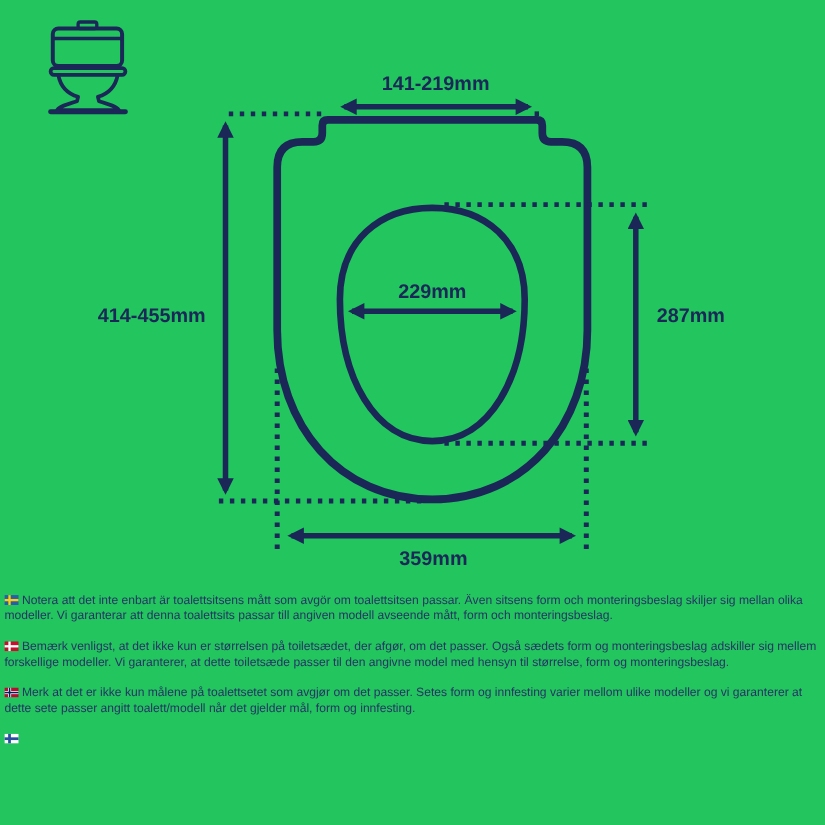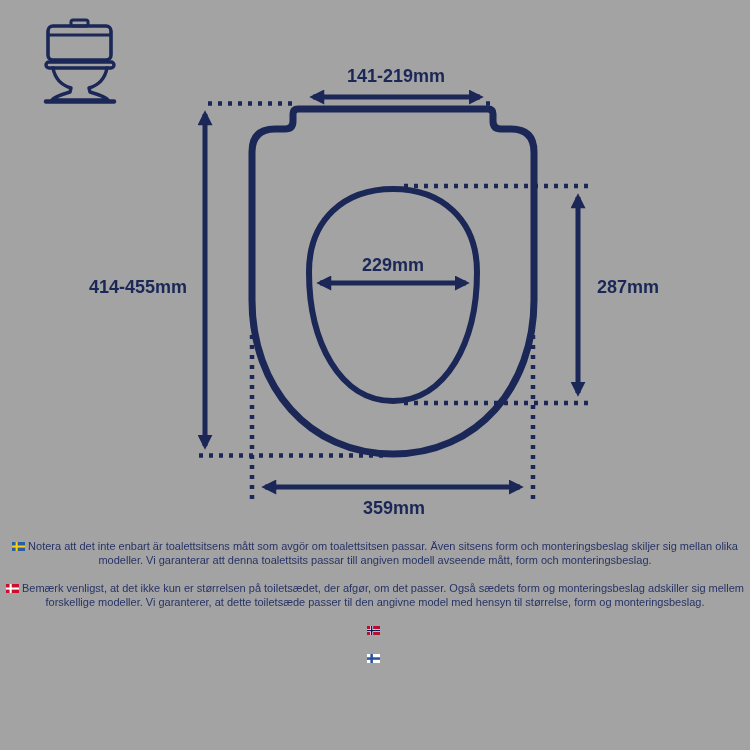--- a/index.html
+++ b/index.html
@@ -1,28 +1,28 @@
 <!DOCTYPE html>
 <html><head>
 <meta charset="utf-8">
 <style>
   html,body{margin:0;padding:0;background:#ffffff;}
   .canvas{
-    position:relative;width:750px;height:750px;background:#a3a3a3;
+    position:relative;width:750px;height:750px;background:#22c55e;
     font-family:"Liberation Sans",sans-serif;overflow:hidden;
   }
   .toilet-icon{position:absolute;left:40px;top:14px;width:80px;height:92px;}
   .diagram{position:absolute;left:0;top:0;width:750px;height:532px;}
   .diagram text{
     font-family:"Liberation Sans",sans-serif;
     font-weight:700;font-size:18px;fill:#1a2757;
   }
   .notes{
     position:absolute;left:0;top:540px;width:750px;
-    color:#273366;font-size:11px;line-height:1.27;text-align:center;
+    color:#273366;font-size:11px;line-height:1.27;
   }
   .note{margin:0 4px 14px 4px;padding:0;}
   .flag{
     display:inline-block;width:13px;height:9px;margin-right:3px;
     vertical-align:-1px;
   }
 </style>
 </head>
 <body>
 
@@ -89,21 +89,21 @@
           <rect x="3.6" width="2.1" height="9" fill="#ffffff"></rect>
           <rect y="3.5" width="13" height="2.1" fill="#ffffff"></rect>
         </svg><span>Bemærk venligst, at det ikke kun er størrelsen på toiletsædet, der afgør, om det passer. Også sædets form og monteringsbeslag adskiller sig mellem forskellige modeller. Vi garanterer, at dette toiletsæde passer til den angivne model med hensyn til størrelse, form og monteringsbeslag.</span></p>
 
     <p class="note"><svg class="flag" viewBox="0 0 13 9">
           <rect width="13" height="9" fill="#ba0c2f"></rect>
           <rect x="3.3" width="2.8" height="9" fill="#ffffff"></rect>
           <rect y="3.2" width="13" height="2.8" fill="#ffffff"></rect>
           <rect x="4" width="1.4" height="9" fill="#00205b"></rect>
           <rect y="3.9" width="13" height="1.4" fill="#00205b"></rect>
-        </svg></p>
+        </svg><span>Merk at det er ikke kun målene på toalettsetet som avgjør om det passer. Setes form og innfesting varier mellom ulike modeller og vi garanterer at dette sete passer angitt toalett/modell når det gjelder mål, form og innfesting.</span></p>
 
     <p class="note"><svg class="flag" viewBox="0 0 13 9">
           <rect width="13" height="9" fill="#ffffff"></rect>
           <rect x="3.4" width="2.5" height="9" fill="#2a4f9f"></rect>
           <rect y="3.3" width="13" height="2.5" fill="#2a4f9f"></rect>
         </svg></p>
 
   </div>
 </div>
 

